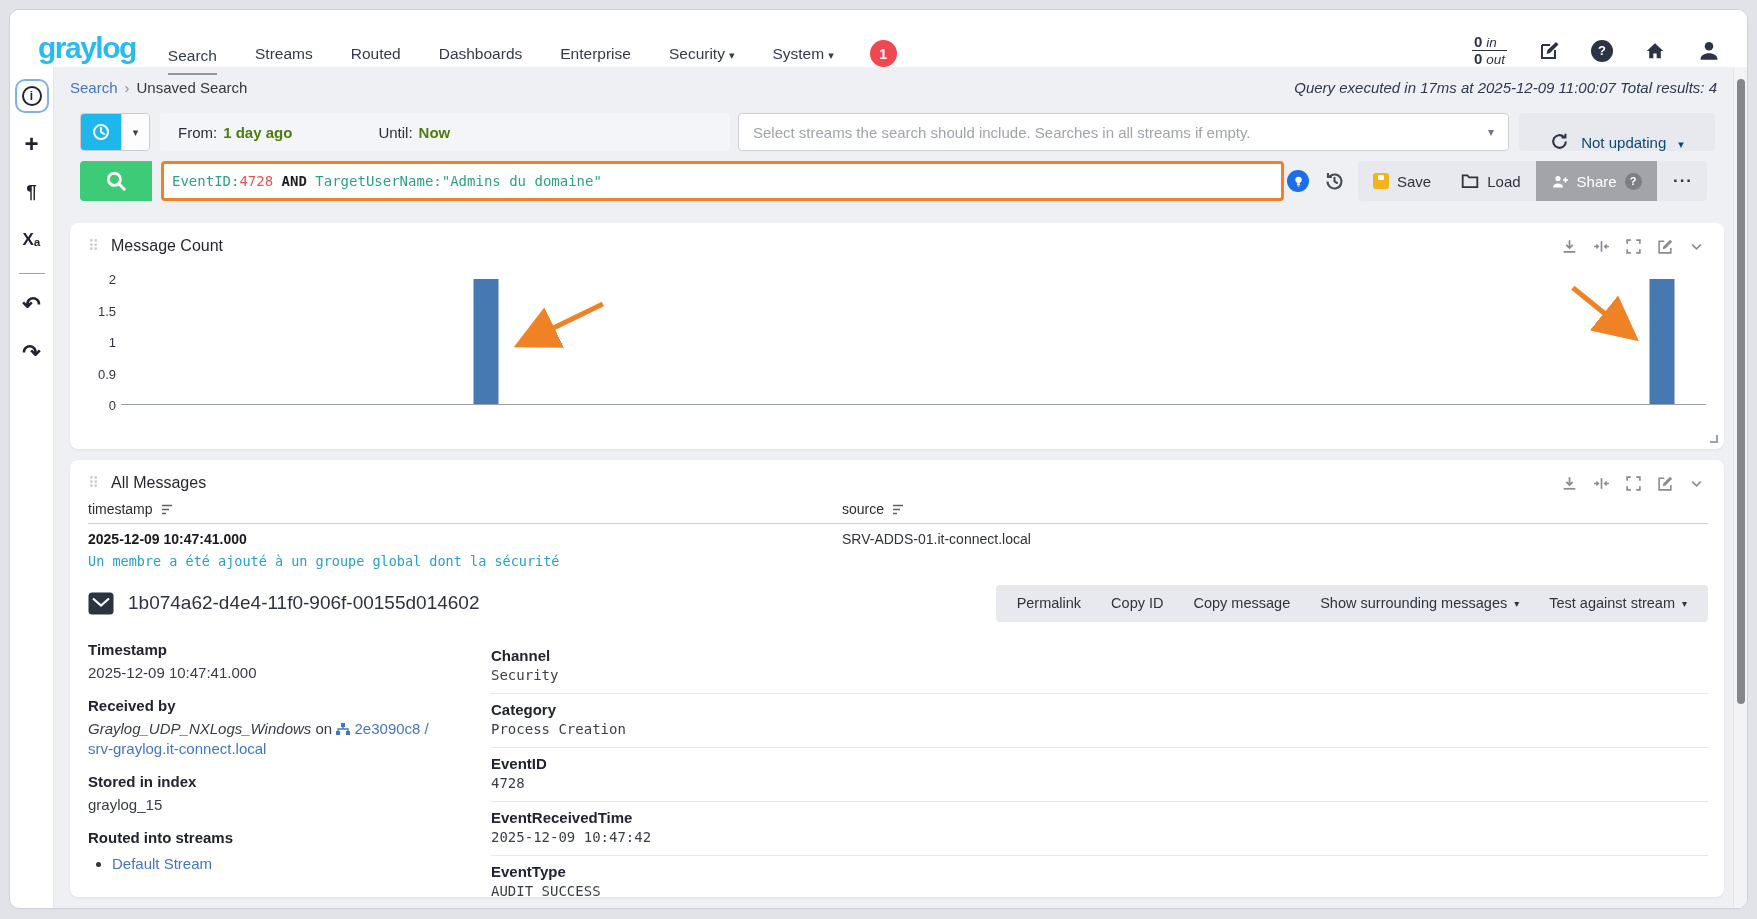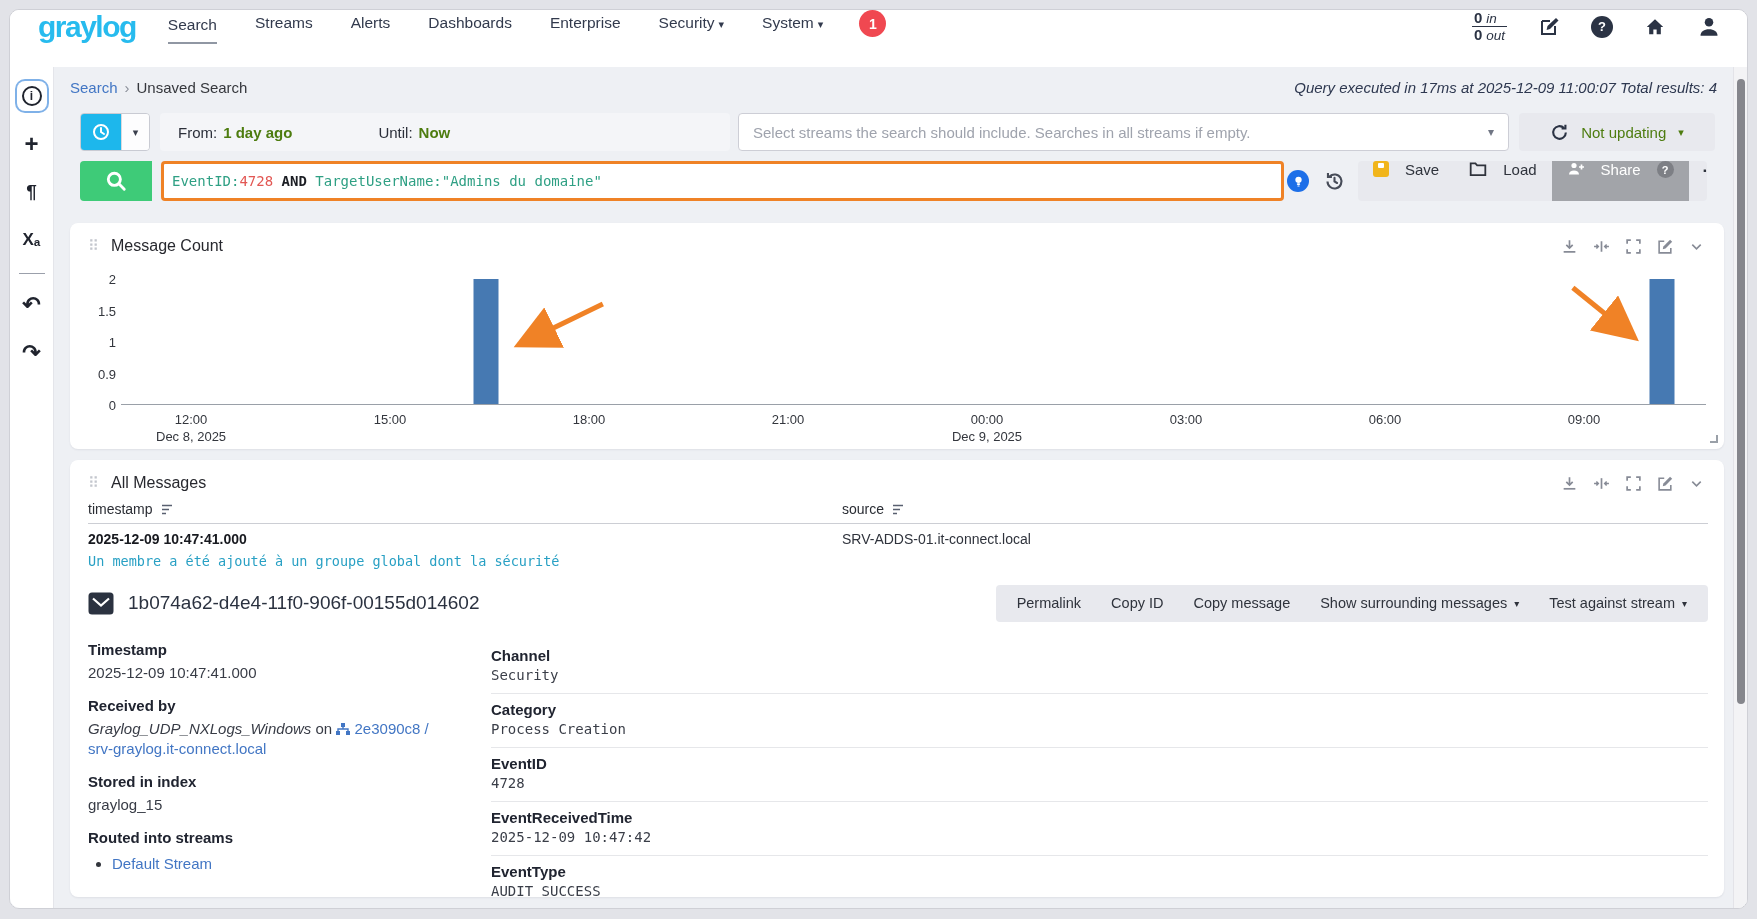--- a/index.html
+++ b/index.html
@@ -2,21 +2,21 @@
 <html><head>
 <meta charset="utf-8">
 <style>
   * { box-sizing: border-box; margin: 0; padding: 0; }
   html,body { width:1757px; height:919px; }
   body { background:#e2e3e8; font-family:"Liberation Sans", sans-serif; color:#35373c; position:relative; }
   .window { position:absolute; left:9px; top:9px; width:1739px; height:900px; background:#fff;
             border:1px solid #cfd0d6; border-radius:10px; overflow:hidden; }
 
   
-  .navbar { position:absolute; left:0; top:0; right:0; height:57px; background:#fff; display:flex; align-items:flex-start; z-index:5; }
+  .navbar { position:absolute; left:0; top:0; right:0; height:57px; background:#fff; display:flex; align-items:flex-end; z-index:5; }
   .brand { font-size:30px; font-weight:bold; color:#27bbee; letter-spacing:-1.5px; margin:0 0 2px 28px; }
   .nav-items { display:flex; align-items:center; gap:38px; margin-left:32px; font-size:15.5px; color:#323a4d; }
   .nav-item { cursor:pointer; padding:4px 0; }
   .nav-item.active { border-bottom:2px solid #9097a3; padding-bottom:8px; margin-bottom:-10px; }
   .nav-caret { font-size:11px; color:#323a4d; margin-left:4px; }
   .badge { width:27px; height:27px; border-radius:50%; background:#f04851; color:#fff; font-size:14px; font-weight:bold;
            display:flex; align-items:center; justify-content:center; margin-left:36px; }
   .nav-right { margin-left:auto; display:flex; align-items:center; gap:30px; padding-right:26px; }
   .throughput { font-size:13.5px; color:#2b3344; line-height:15px; }
   .throughput .tline { display:flex; gap:4px; align-items:baseline; padding:0 2px; }
@@ -61,36 +61,36 @@
   .range-field { position:absolute; left:106px; top:46px; width:570px; height:38px; background:#f4f5f8; border-radius:4px;
                  display:flex; align-items:center; font-size:15px; color:#2b2f3a; padding:0 18px; cursor:pointer; }
   .range-field b { color:#4d7c0f; margin-left:6px; }
   .range-until { margin-left:86px; }
   .stream-select { position:absolute; left:684px; top:46px; width:771px; height:38px; background:#fff; border:1px solid #cdced6;
                    border-radius:4px; display:flex; align-items:center; padding:0 14px; }
   .stream-select input { border:none; outline:none; flex:1; font-size:15px; font-family:"Liberation Sans",sans-serif; color:#5a5e68; background:transparent; }
   .stream-select input::placeholder { color:#9fa3ad; }
   .sel-caret { color:#707684; font-size:12px; }
   .refresh-chip { position:absolute; left:1465px; top:46px; width:196px; height:38px; background:#e8e9ee; border-radius:4px;
-                  display:flex; align-items:center; justify-content:center; gap:12px; font-size:15px; color:#4d7c0f; cursor:pointer; }
+                  display:flex; align-items:flex-end; justify-content:center; gap:12px; font-size:15px; color:#0c4a6e; cursor:pointer; }
 
   .search-btn { position:absolute; left:26px; top:94px; width:72px; height:40px; background:#3ecb78; border-radius:4px 0 0 4px;
                 display:flex; align-items:center; justify-content:center; cursor:pointer; }
   .query-input { position:absolute; left:107px; top:94px; width:1123px; height:40px; background:#fff; border:3px solid #ef8226;
                  border-radius:4px; display:flex; align-items:center; padding:0 8px;
                  font-family:"DejaVu Sans Mono", monospace; font-size:14px; white-space:pre; cursor:text; }
   .q-field { color:#2fa084; }
   .q-num { color:#e25753; }
   .q-op { color:#1c1e24; font-weight:bold; }
   .icon-round-blue { position:absolute; left:1233px; top:103px; width:22px; height:22px; border-radius:50%; background:#1d6fe8;
                      display:flex; align-items:center; justify-content:center; cursor:pointer; }
   .icon-history { position:absolute; left:1268px; top:102px; width:24px; height:24px; display:flex; align-items:center; justify-content:center; cursor:pointer; }
   .btn-group { position:absolute; left:1304px; top:94px; width:349px; height:40px; background:#e8e9ee; border-radius:4px;
                display:flex; align-items:stretch; overflow:hidden; }
-  .grp-btn { display:flex; align-items:flex-start; gap:16px; padding:0 15px; font-size:15px; color:#2f333c; cursor:pointer; }
+  .grp-btn { display:flex; align-items:center; gap:8px; padding:0 15px; font-size:15px; color:#2f333c; cursor:pointer; }
   .grp-share { background:#a2a4a9; color:#fff; }
   .grp-more { margin-left:auto; font-weight:bold; font-size:17px; letter-spacing:1px; padding:0 14px; }
   .share-q { width:17px; height:17px; border-radius:50%; background:#7d7f85; color:#fff; font-size:11px; font-weight:bold;
              display:flex; align-items:center; justify-content:center; }
   .floppy { width:16px; height:16px; background:#f1b51b; border-radius:3px; position:relative; }
   .floppy::after { content:""; position:absolute; left:5px; top:2px; width:6px; height:5px; background:#fff; border-radius:1px; }
 
   
   .widget { position:absolute; left:16px; width:1654px; background:#fff; border-radius:8px; box-shadow:0 1px 2px rgba(40,40,60,.08); }
   .w-count { top:156px; height:226px; }
@@ -145,21 +145,21 @@
 </head>
 <body>
 
 <div class="window">
 
   <div class="navbar">
     <div class="brand">graylog</div>
     <div class="nav-items">
       <span class="nav-item active">Search</span>
       <span class="nav-item">Streams</span>
-      <span class="nav-item">Alerts</span>
+      <span class="nav-item">Routed</span>
       <span class="nav-item">Dashboards</span>
       <span class="nav-item">Enterprise</span>
       <span class="nav-item"><span>Security</span><span class="nav-caret">▾</span></span>
       <span class="nav-item"><span>System</span><span class="nav-caret">▾</span></span>
     </div>
     <div class="badge">1</div>
     <div class="nav-right">
       <div class="throughput">
         <div class="tline">
             <b>0</b>
@@ -329,32 +329,20 @@
                 <marker id="ah" markerWidth="10" markerHeight="9" refX="7.5" refY="4.5" orient="auto">
                     <path d="M0,0 L9,4.5 L0,9 z" fill="#f08226"></path>
                   </marker>
               </defs>
               <line x1="30.4%" y1="20%" x2="25.2%" y2="52%" stroke="#f08226" stroke-width="5" marker-end="url(#ah)"></line>
               <line x1="91.6%" y1="7%" x2="95.4%" y2="46%" stroke="#f08226" stroke-width="5" marker-end="url(#ah)"></line>
             </svg>
           <div class="bar" style="left: 23.05%; height: 100%; width: 25px; background: rgb(70, 121, 178);"></div>
               <div class="bar" style="left: 97.2%; height: 100%; width: 25px; background: rgb(70, 121, 178);"></div>
             </div>
-          <div class="xaxis">
-              <div class="xtick" style="left: 4.42%;">12:00</div>
-              <div class="xtick" style="left: 16.97%;">15:00</div>
-              <div class="xtick" style="left: 29.53%;">18:00</div>
-              <div class="xtick" style="left: 42.08%;">21:00</div>
-              <div class="xtick" style="left: 54.64%;">00:00</div>
-              <div class="xtick" style="left: 67.19%;">03:00</div>
-              <div class="xtick" style="left: 79.75%;">06:00</div>
-              <div class="xtick" style="left: 92.3%;">09:00</div>
-              <div class="xdate" style="left: 4.42%;">Dec 8, 2025</div>
-              <div class="xdate" style="left: 54.64%;">Dec 9, 2025</div>
-            </div>
         </div>
         <div class="resize-corner"></div>
       </div>
 
       <div class="widget w-msgs">
         <div class="w-head">
           <span class="drag-handle">⠿</span>
           <span class="w-title">All Messages</span>
           <span class="w-icons">
             <svg width="17" height="17" viewBox="0 0 16 16">

